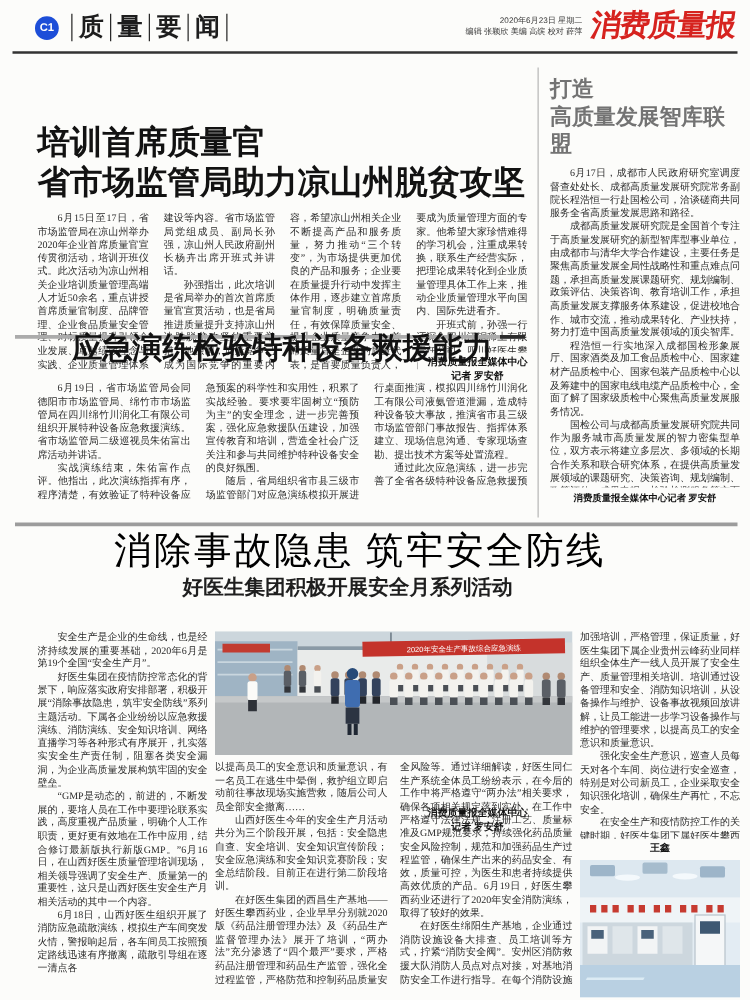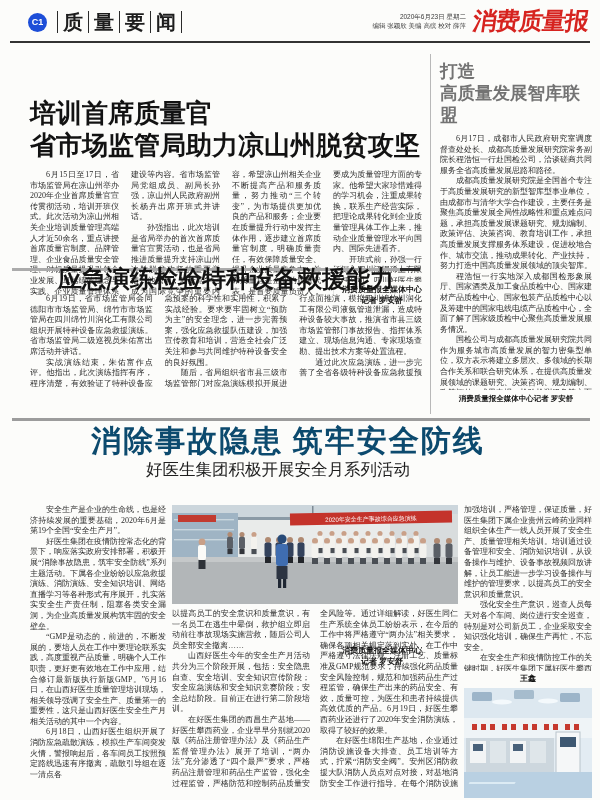--- a/index.html
+++ b/index.html
@@ -39,37 +39,37 @@
   .a1 h1 { font-size:26px; line-height:32px; font-weight:800; color:#121212; letter-spacing:0;margin-top:43px; }
   .a1 .bodytxt { margin-top:9px; height:132px; column-count:4; column-gap:12px; position:relative; }
   .a1-byline { position:absolute; right:0; top:228px; background:#fcfcfa; padding:2px 0 0 8px; }
 
   .rule-mid { position:absolute; left:12px; top:268px; width:408px; height:3px; background:#ababab; }
   .rule-mid::after { content:""; position:absolute; right:0; top:0; width:20px; height:3px; background:#2b2b2b; }
 
   
   .a2 { position:absolute; left:30px; top:265px; width:392px; }
   .a2 h2 { font-size:24px; line-height:28px; font-weight:800; text-align:center; color:#121212; }
-  .a2 .bodytxt { margin-top:1px; height:100px; column-count:3; column-gap:12px; position:relative; }
+  .a2 .bodytxt { margin-top:13px; height:100px; column-count:3; column-gap:12px; position:relative; }
   .a2-byline { position:absolute; right:0; top:378px; background:#fcfcfa; padding:2px 0 0 8px; }
 
   .vrule { position:absolute; left:430px; top:54px; width:1px; height:360px; background:#b8b8b8; }
   .rule-wide { position:absolute; left:12px; top:418px; width:578px; height:3px; background:#9c9c9c; }
 
   
   .a3 { position:absolute; left:440px; top:60px; width:152px; }
   .a3 h3 { font-size:17.5px; line-height:22px; font-weight:800; color:#737373; }
   .a3 .bodytxt { margin-top:8px; height:256px; }
   .a3 .byline { margin-top:3px; font-size:7.5px; }
 
   
   .a4-head { position:absolute; left:0; top:424px; width:576px; text-align:center;
-    font-size:30px; line-height:34px; font-weight:bold; color:#0c4a6e; letter-spacing:2px; }
+    font-size:30px; line-height:34px; font-weight:normal; color:#000000; letter-spacing:2px; }
   .a4-sub { position:absolute; left:0; top:459px; width:556px; text-align:center;
-    font-size:16.5px; font-weight:400; color:#1e1e1e; }
+    font-size:16.5px; font-weight:700; color:#1e1e1e; }
   .a4-col1 { position:absolute; left:30px; top:505px; width:136px; height:293px; }
   .photo1 { position:absolute; left:172px; top:505px; width:286px; height:99px; }
   .a4-mid { position:absolute; left:172px; top:609px; width:286px; height:189px;
     column-count:2; column-gap:10px; }
   .a4-col4 { position:absolute; left:464px; top:505px; width:128px; height:166px; }
   .a4-byline { position:absolute; left:464px; top:673px; width:128px; }
   .photo2 { position:absolute; left:464px; top:688px; width:128px; height:110px; }
   svg { display:block; }
 </style>
 </head>

